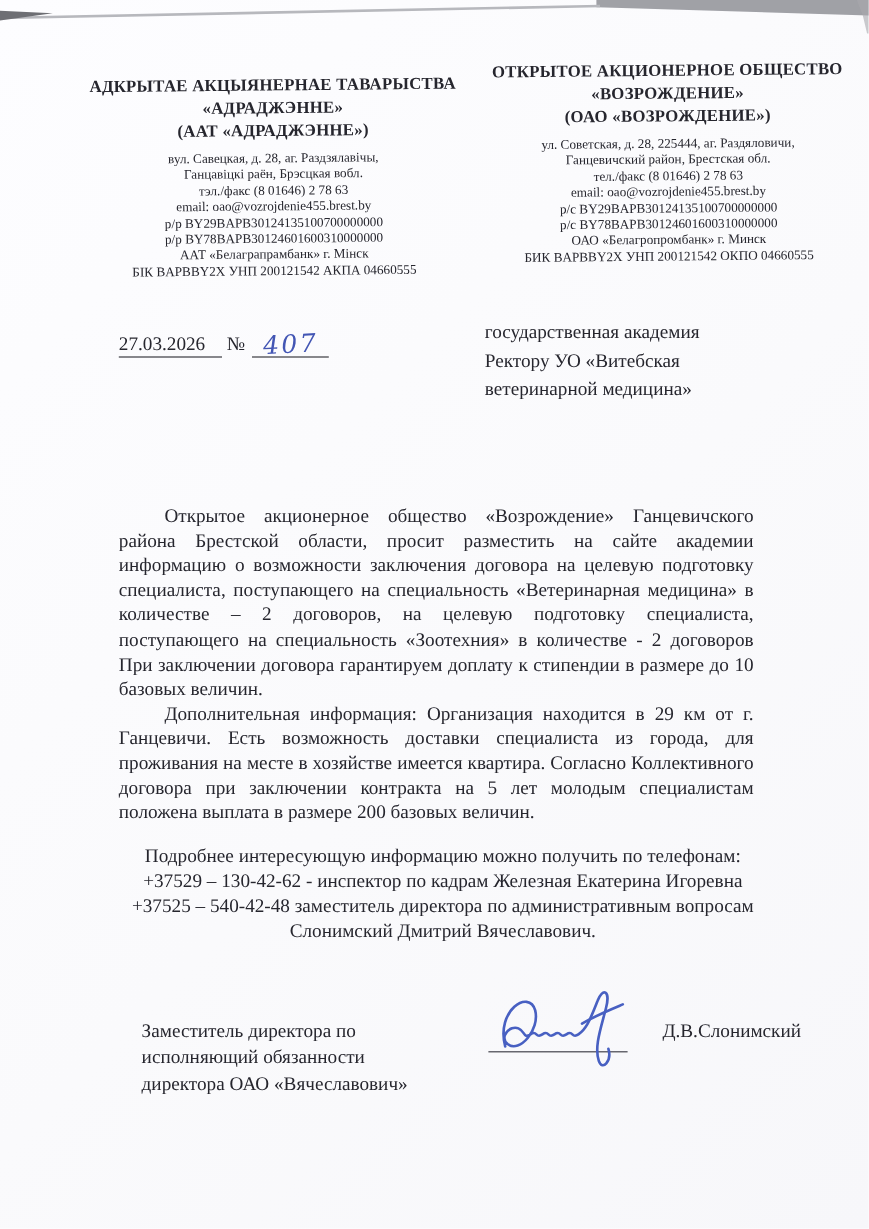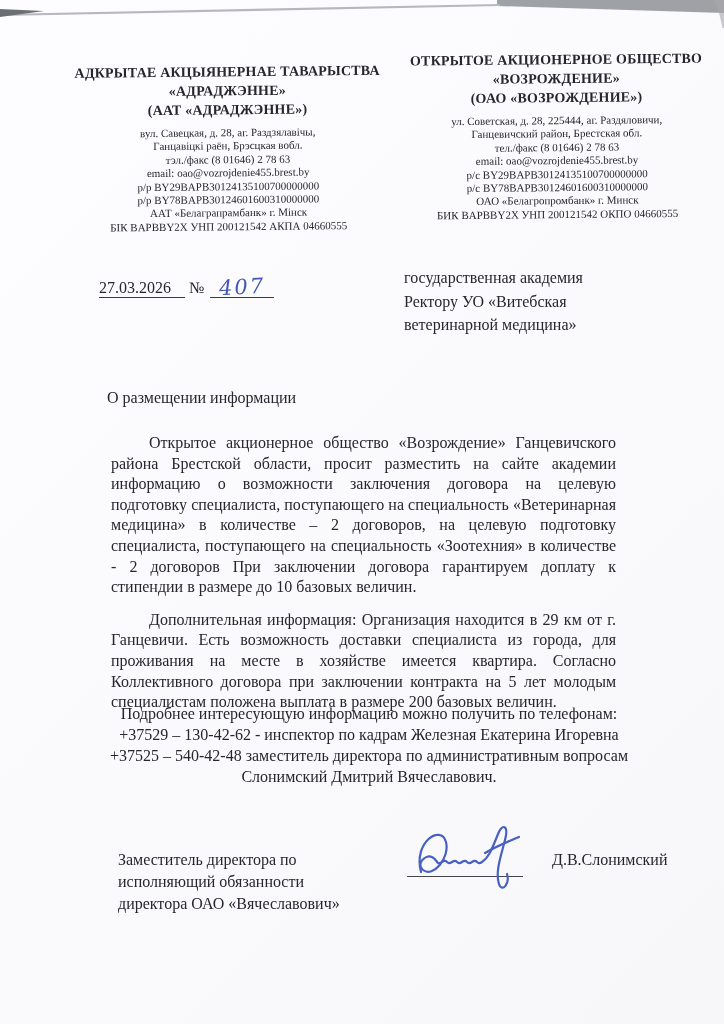--- a/index.html
+++ b/index.html
@@ -39,21 +39,21 @@
     font-family:"DejaVu Serif", serif;font-style:italic;
     color:#4356b4;font-size:21px;letter-spacing:2px;
     display:inline-block;transform:rotate(-3deg) translateY(2px);
   }
   .recipient{position:absolute;top:266px;left:404px;width:260px;font-size:16px;line-height:23.5px;}
   .subject{position:absolute;top:389px;left:107px;font-size:16px;}
   .body-text{
     position:absolute;top:421px;left:99px;width:529px;
     font-size:16px;line-height:20.6px;text-align:justify;
   }
-  .body-text p{margin:12px;text-indent:38px;}
+  .body-text p{margin:0;text-indent:38px;}
   .contacts{position:absolute;top:703px;left:99px;width:540px;font-size:16px;line-height:21px;}
   .contacts p{margin:0;text-align:center;}
   
   .sig-position{position:absolute;top:823px;left:118px;width:260px;font-size:16px;line-height:22px;margin-top:26px;}
   .sig-area{position:absolute;top:816px;left:405px;width:130px;height:92px;}
   .sig-line{position:absolute;left:2px;top:60px;width:116px;border-bottom:1.6px solid #44444c;}
   .sig-svg{position:absolute;left:0;top:0;}
   .sig-name{position:absolute;top:851px;left:552px;font-size:16px;}
 </style>
 </head>
@@ -108,21 +108,20 @@
   <div class="ref-line">
     <span class="ref-date">27.03.2026</span><span class="ref-no">№</span><span class="ref-num-line"><span class="handwritten">407</span></span>
   </div>
 
   <div class="recipient">
     <div>государственная академия</div>
     <div>Ректору УО «Витебская</div>
     <div>ветеринарной медицина»</div>
   </div>
 
-  <div class="subject">О размещении информации</div>
 
   <div class="body-text">
     <p>Открытое акционерное общество «Возрождение» Ганцевичского района Брестской области, просит разместить на сайте академии информацию о возможности заключения договора на целевую подготовку специалиста, поступающего на специальность «Ветеринарная медицина» в количестве – 2 договоров, на целевую подготовку специалиста, поступающего на специальность «Зоотехния» в количестве - 2 договоров При заключении договора гарантируем доплату к стипендии в размере до 10 базовых величин.</p>
     <p>Дополнительная информация: Организация находится в 29 км от г. Ганцевичи. Есть возможность доставки специалиста из города, для проживания на месте в хозяйстве имеется квартира. Согласно Коллективного договора при заключении контракта на 5 лет молодым специалистам положена выплата в размере 200 базовых величин.</p>
   </div>
 
   <div class="contacts">
     <p>Подробнее интересующую информацию можно получить по телефонам:</p>
     <p>+37529 – 130-42-62 - инспектор по кадрам Железная Екатерина Игоревна</p>
     <p>+37525 – 540-42-48 заместитель директора по административным вопросам Слонимский Дмитрий Вячеславович.</p>

